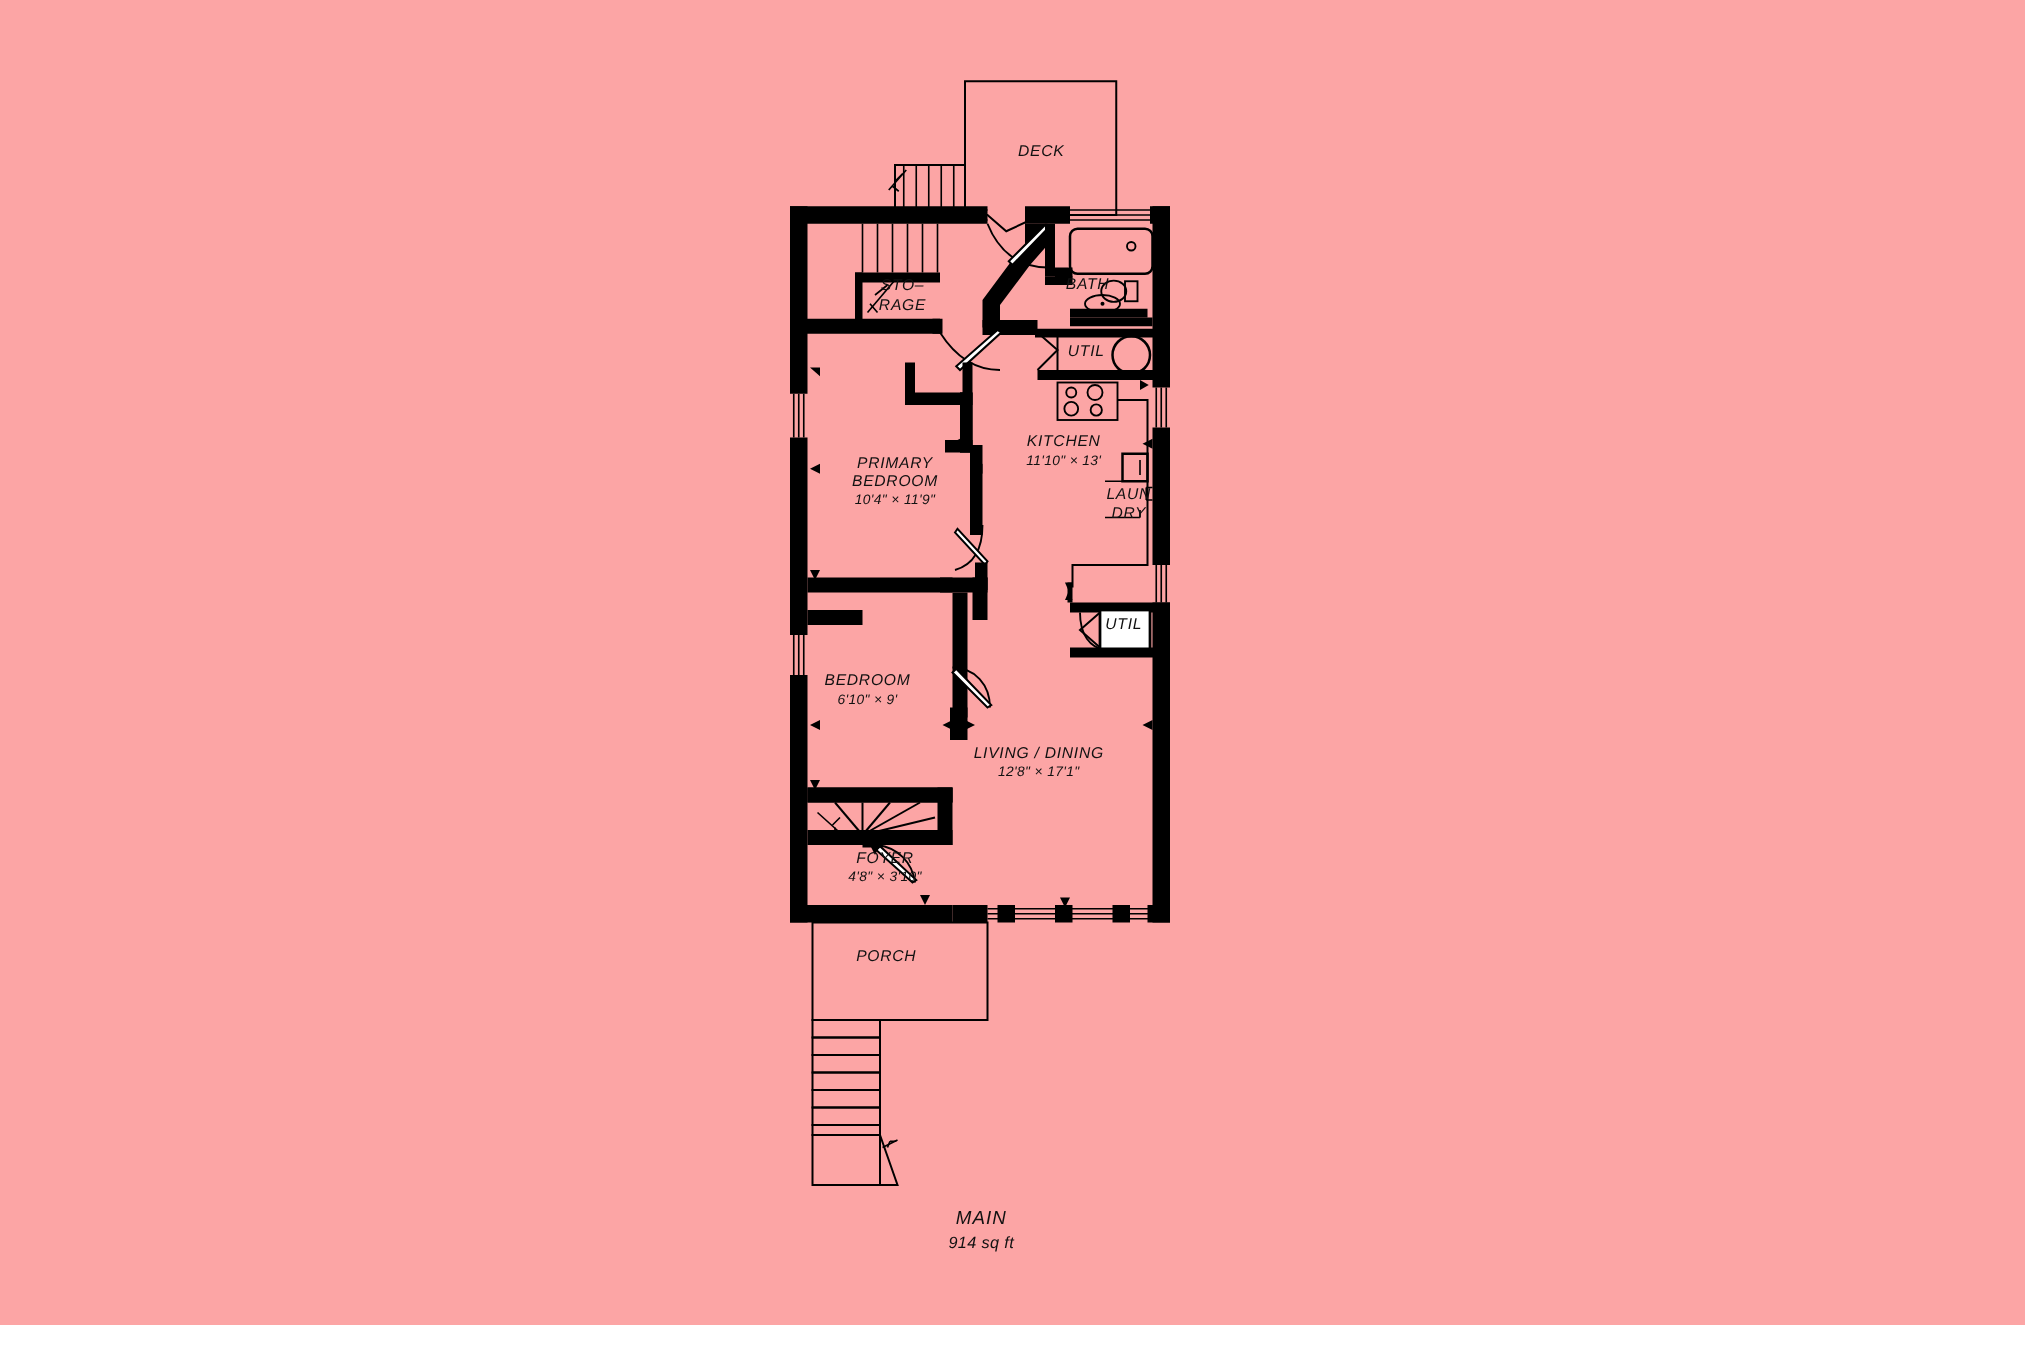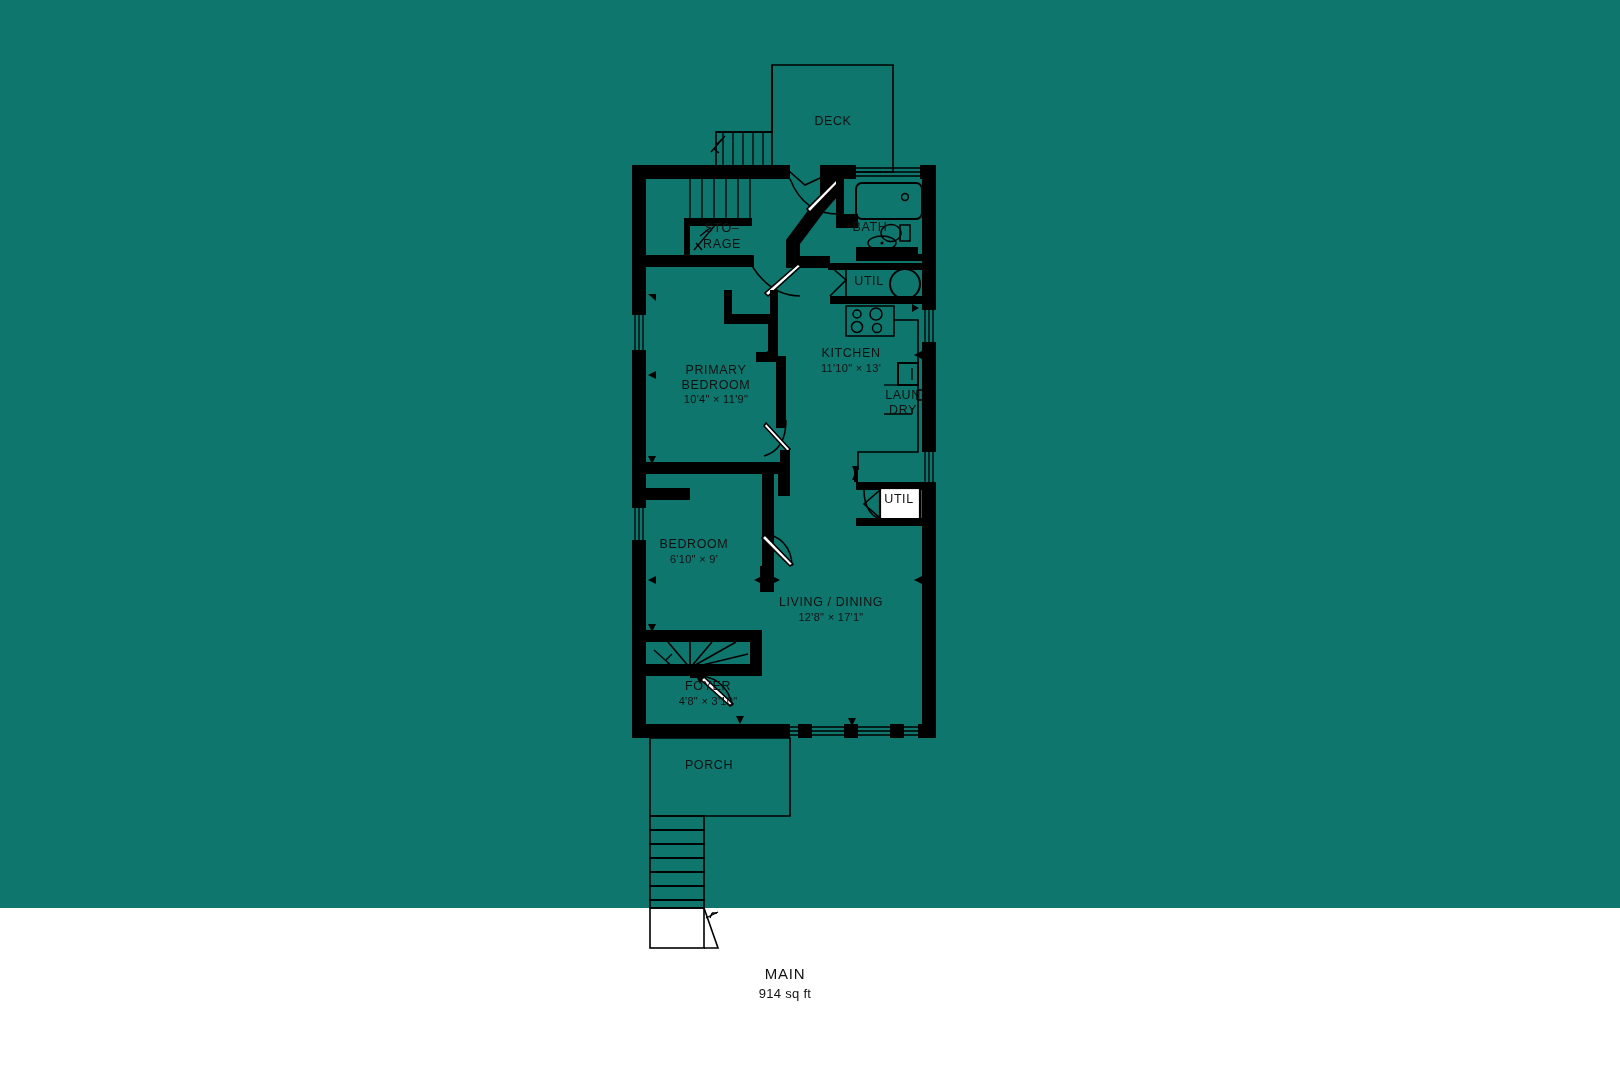--- a/index.html
+++ b/index.html
@@ -10,22 +10,23 @@
     height: 1080px;
     overflow: hidden;
   }
   body {
     font-family: "Liberation Sans", sans-serif;
     color: #111111;
   }
   #plan-root {
     position: relative;
     width: 1620px;
-    height: 908px;
-    background: #0f766e;
+    height: 1060px;
+    background: #fca5a5;
+    font-style: italic;
   }
   svg#floorplan {
     position: absolute;
     left: 0;
     top: 0;
     width: 1620px;
     height: 1080px;
     display: block;
   }
   .wall      { fill: #000000; stroke: none; }

